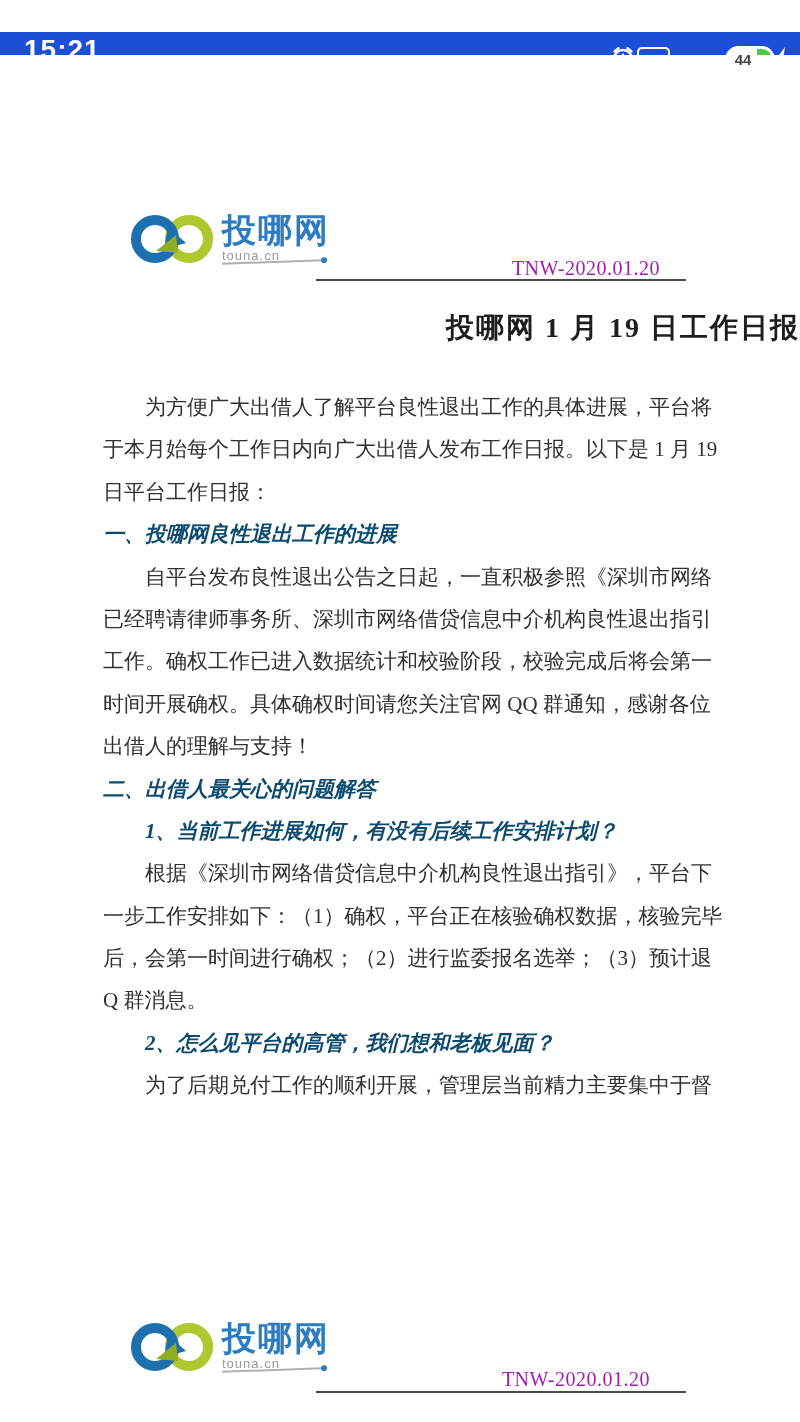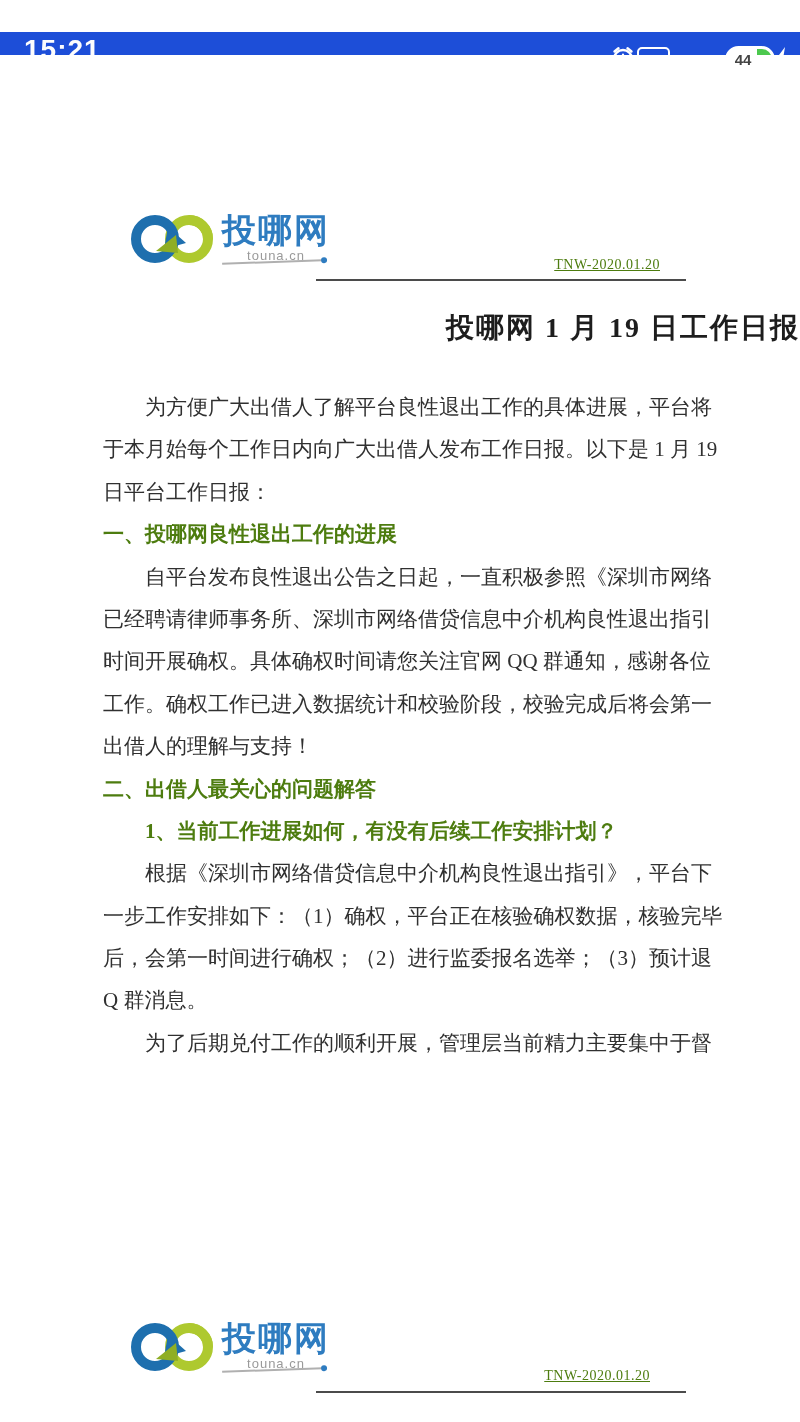--- a/index.html
+++ b/index.html
@@ -23,39 +23,39 @@
   .sig-big{display:flex;align-items:flex-end;gap:2px;}
   .sig-big i{width:5px;background:#fff;display:block;border-radius:1px;}
   .battery{position:relative;width:50px;height:27px;border:2px solid #fff;border-radius:14px;
            background:#fff;box-sizing:border-box;display:flex;align-items:center;}
   .battery .pct{position:relative;z-index:2;width:32px;text-align:center;color:#444;
                 font-size:15px;font-weight:bold;}
   .battery .fill{position:absolute;right:1px;top:1px;bottom:1px;width:15px;background:#4cc84e;
                  border-radius:0 12px 12px 0;}
   
   .docpage{position:absolute;left:0;top:55px;width:800px;height:1367px;background:#fff;}
-  .logo{position:absolute;display:flex;align-items:flex-start;text-align:center;}
+  .logo{position:absolute;display:flex;align-items:flex-start;}
   .logo-rings{display:block;}
   .logo-txtcol{margin-left:6px;display:flex;flex-direction:column;}
   .logo-name{font-size:34px;font-weight:bold;color:#2e7cc0;letter-spacing:2px;line-height:34px;}
   .logo-domain{font-size:13px;color:#9a9a9a;margin-top:1px;letter-spacing:1px;}
   .logo-swoosh{width:100px;height:6px;border-bottom:2px solid #b0b0b0;transform:rotate(-2deg);
                position:relative;margin-top:-8px;}
   .logo-swoosh:after{content:"";position:absolute;right:-5px;bottom:-4px;width:6px;height:6px;
                      border-radius:50%;background:#2e7cc0;}
   .docref{position:absolute;font-family:"Liberation Serif","DejaVu Serif",serif;
-          font-size:14px;color:#4d7c0f;letter-spacing:0.5px;text-decoration:underline;}
+          font-size:20px;color:#a21caf;letter-spacing:0.5px;}
   .headrule{position:absolute;width:370px;border-top:2px solid #4b4b4b;}
   .doctitle{position:absolute;left:0;top:254px;width:800px;text-align:right;
             font-family:"Liberation Serif","DejaVu Serif",serif;font-size:28px;font-weight:bold;
             color:#1d1d1d;letter-spacing:2px;}
   .body-lines{position:absolute;left:103px;top:331px;width:600px;
               font-family:"Liberation Serif","DejaVu Serif",serif;font-size:21px;color:#303030;}
   .ln{height:42.4px;line-height:42.4px;white-space:nowrap;}
-  .ln.bold{font-weight:bold;color:#4d7c0f;}
+  .ln.bold{font-weight:bold;color:#0c4a6e;font-style:italic;}
   .ln.indent{padding-left:42px;}
 </style>
 </head>
 <body>
 
 <div class="statusbar">
   <span class="sb-time">15:21</span>
   <div class="sb-right">
     <span class="sb-dots">
         <i></i>
@@ -119,29 +119,30 @@
 
   <div class="doctitle">投哪网 1 月 19 日工作日报</div>
 
   <div class="body-lines">
     <div class="ln indent">为方便广大出借人了解平台良性退出工作的具体进展，平台将</div>
     <div class="ln">于本月始每个工作日内向广大出借人发布工作日报。以下是 1 月 19</div>
     <div class="ln">日平台工作日报：</div>
     <div class="ln bold">一、投哪网良性退出工作的进展</div>
     <div class="ln indent">自平台发布良性退出公告之日起，一直积极参照《深圳市网络</div>
     <div class="ln">已经聘请律师事务所、深圳市网络借贷信息中介机构良性退出指引</div>
+    <div class="ln">工作。确权工作已进入数据统计和校验阶段，校验完成后将会第一</div>
     <div class="ln">时间开展确权。具体确权时间请您关注官网 QQ 群通知，感谢各位</div>
-    <div class="ln">工作。确权工作已进入数据统计和校验阶段，校验完成后将会第一</div>
     <div class="ln">出借人的理解与支持！</div>
     <div class="ln bold">二、出借人最关心的问题解答</div>
     <div class="ln bold indent">1、当前工作进展如何，有没有后续工作安排计划？</div>
     <div class="ln indent">根据《深圳市网络借贷信息中介机构良性退出指引》，平台下</div>
     <div class="ln">一步工作安排如下：（1）确权，平台正在核验确权数据，核验完毕</div>
     <div class="ln">后，会第一时间进行确权；（2）进行监委报名选举；（3）预计退</div>
     <div class="ln">Q 群消息。</div>
+    <div class="ln bold indent">2、怎么见平台的高管，我们想和老板见面？</div>
     <div class="ln indent">为了后期兑付工作的顺利开展，管理层当前精力主要集中于督</div>
   </div>
 
   <div class="logo" style="left:128px;top:1266px;">
     <svg class="logo-rings" width="88" height="52" viewBox="0 0 88 52">
       <circle cx="61" cy="26" r="19" fill="none" stroke="#aec92f" stroke-width="10"></circle>
       <circle cx="27" cy="26" r="19" fill="none" stroke="#1e6fae" stroke-width="10"></circle>
       <path d="M61 7 A19 19 0 0 1 80 26" fill="none" stroke="#aec92f" stroke-width="10"></path>
       <polygon points="40,14 58,30 36,36" fill="#1e6fae"></polygon>
       <polygon points="48,22 28,38 50,40" fill="#8fae24"></polygon>

